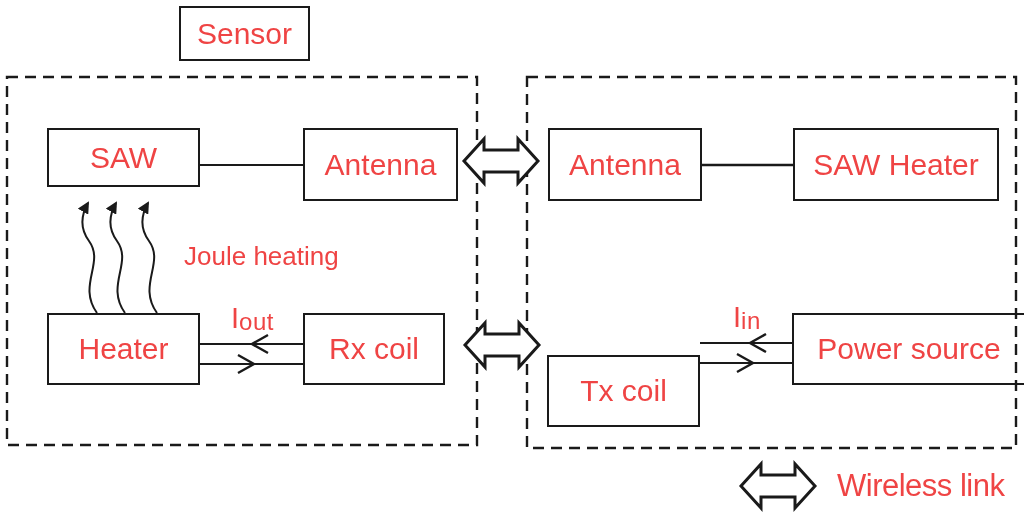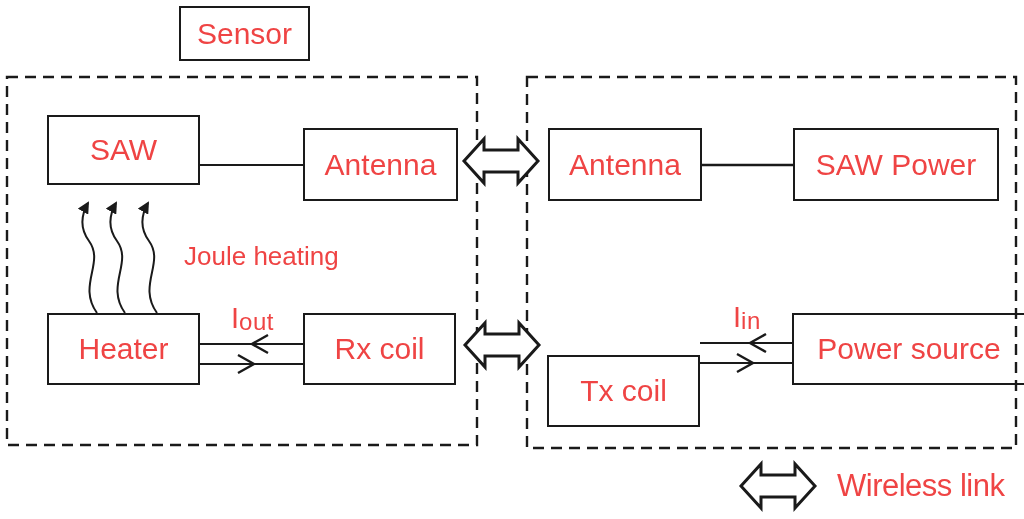--- a/index.html
+++ b/index.html
@@ -32,31 +32,31 @@
   .legend-label{font-size:31px;letter-spacing:-0.5px;}
 </style>
 </head>
 <body>
 
 <div class="stage">
 
   <div class="box" style="left:179px;top:6px;width:131px;height:55px;">Sensor</div>
 
 
-  <div class="box" style="left:47px;top:115px;width:153px;height:70px;">SAW</div>
+  <div class="box" style="left:47px;top:128px;width:153px;height:59px;">SAW</div>
 
   <div class="box" style="left:303px;top:128px;width:155px;height:73px;">Antenna</div>
 
   <div class="box" style="left:548px;top:128px;width:154px;height:73px;">Antenna</div>
 
-  <div class="box" style="left:793px;top:128px;width:206px;height:73px;">SAW Power</div>
+  <div class="box" style="left:793px;top:128px;width:206px;height:73px;">SAW Heater</div>
 
   <div class="box" style="left:47px;top:313px;width:153px;height:72px;">Heater</div>
 
-  <div class="box" style="left:303px;top:313px;width:153px;height:72px;">Rx coil</div>
+  <div class="box" style="left:303px;top:313px;width:142px;height:72px;">Rx coil</div>
 
   <div class="box" style="left:547px;top:313px;width:153px;height:72px;margin-top:42px;">Tx coil</div>
 
   <div class="box" style="left:792px;top:313px;width:234px;height:72px;">Power source</div>
 
   <svg width="1024" height="519" viewBox="0 0 1024 519">
     <defs>
       <marker id="heat-head" viewBox="0 0 6 6" refX="5" refY="3" markerWidth="6" markerHeight="6" orient="auto">
         <path d="M0,0 L6,3 L0,6 Z" fill="#1a1a1a"></path>
       </marker>

